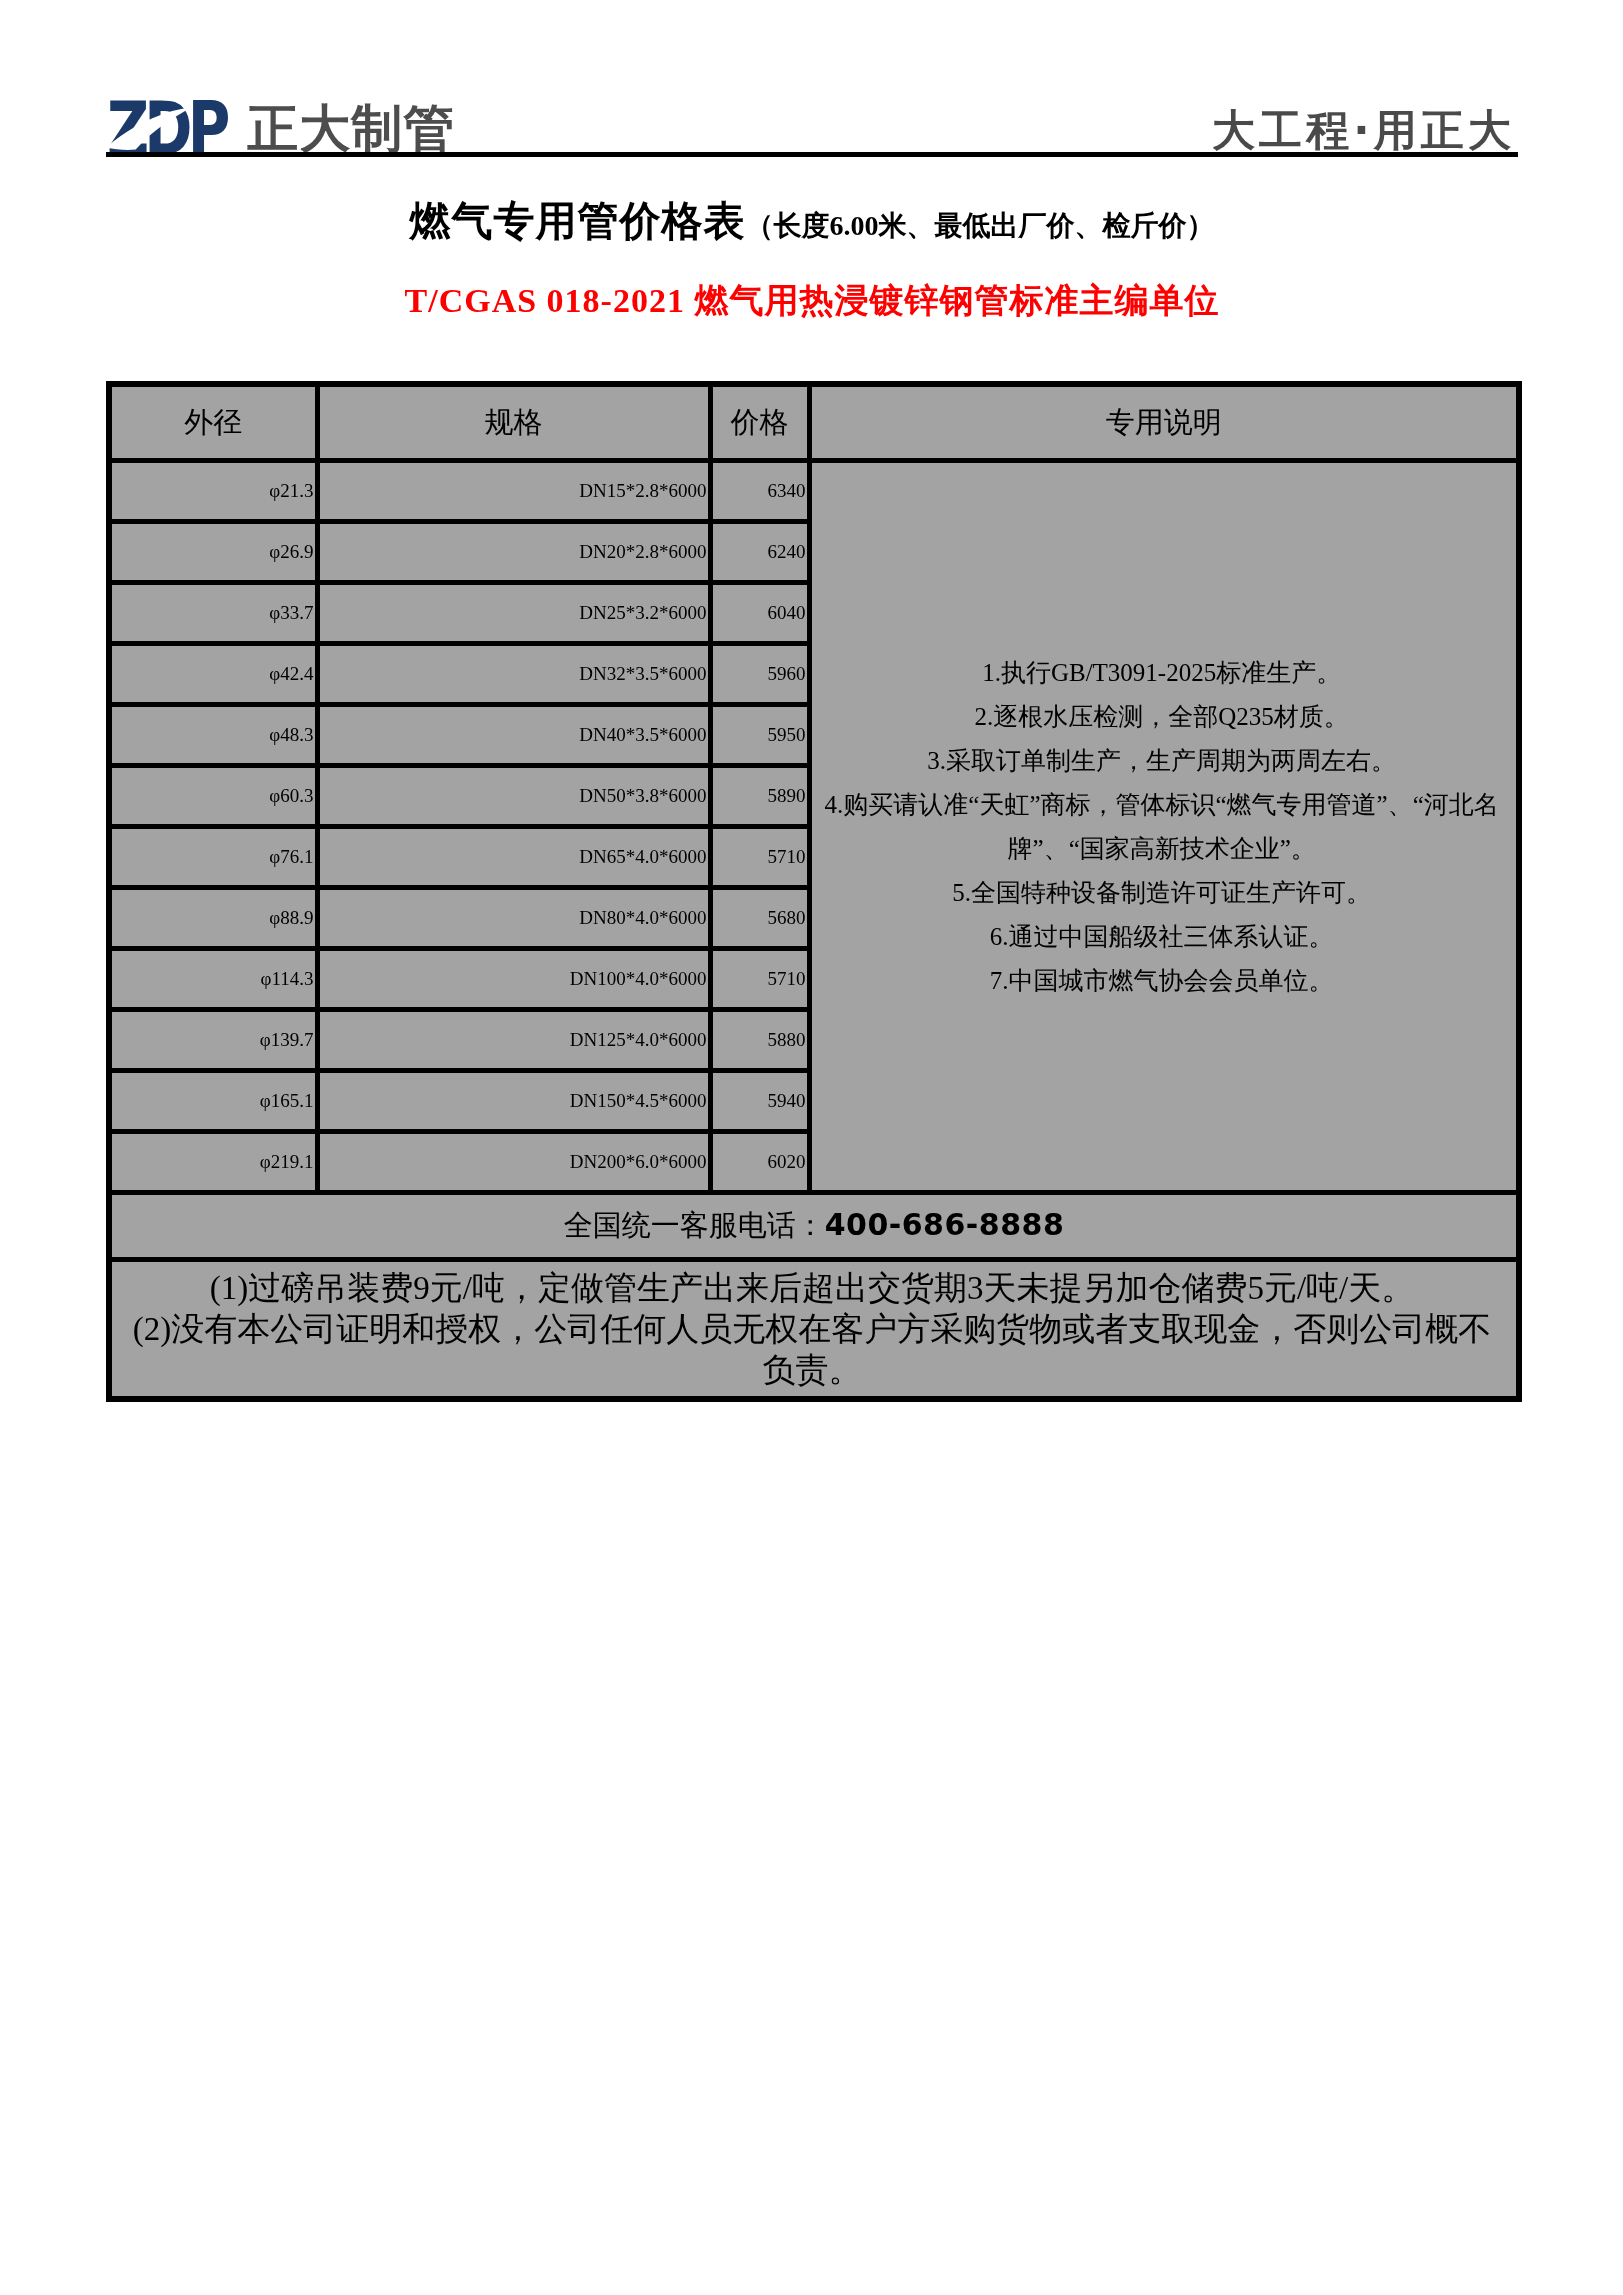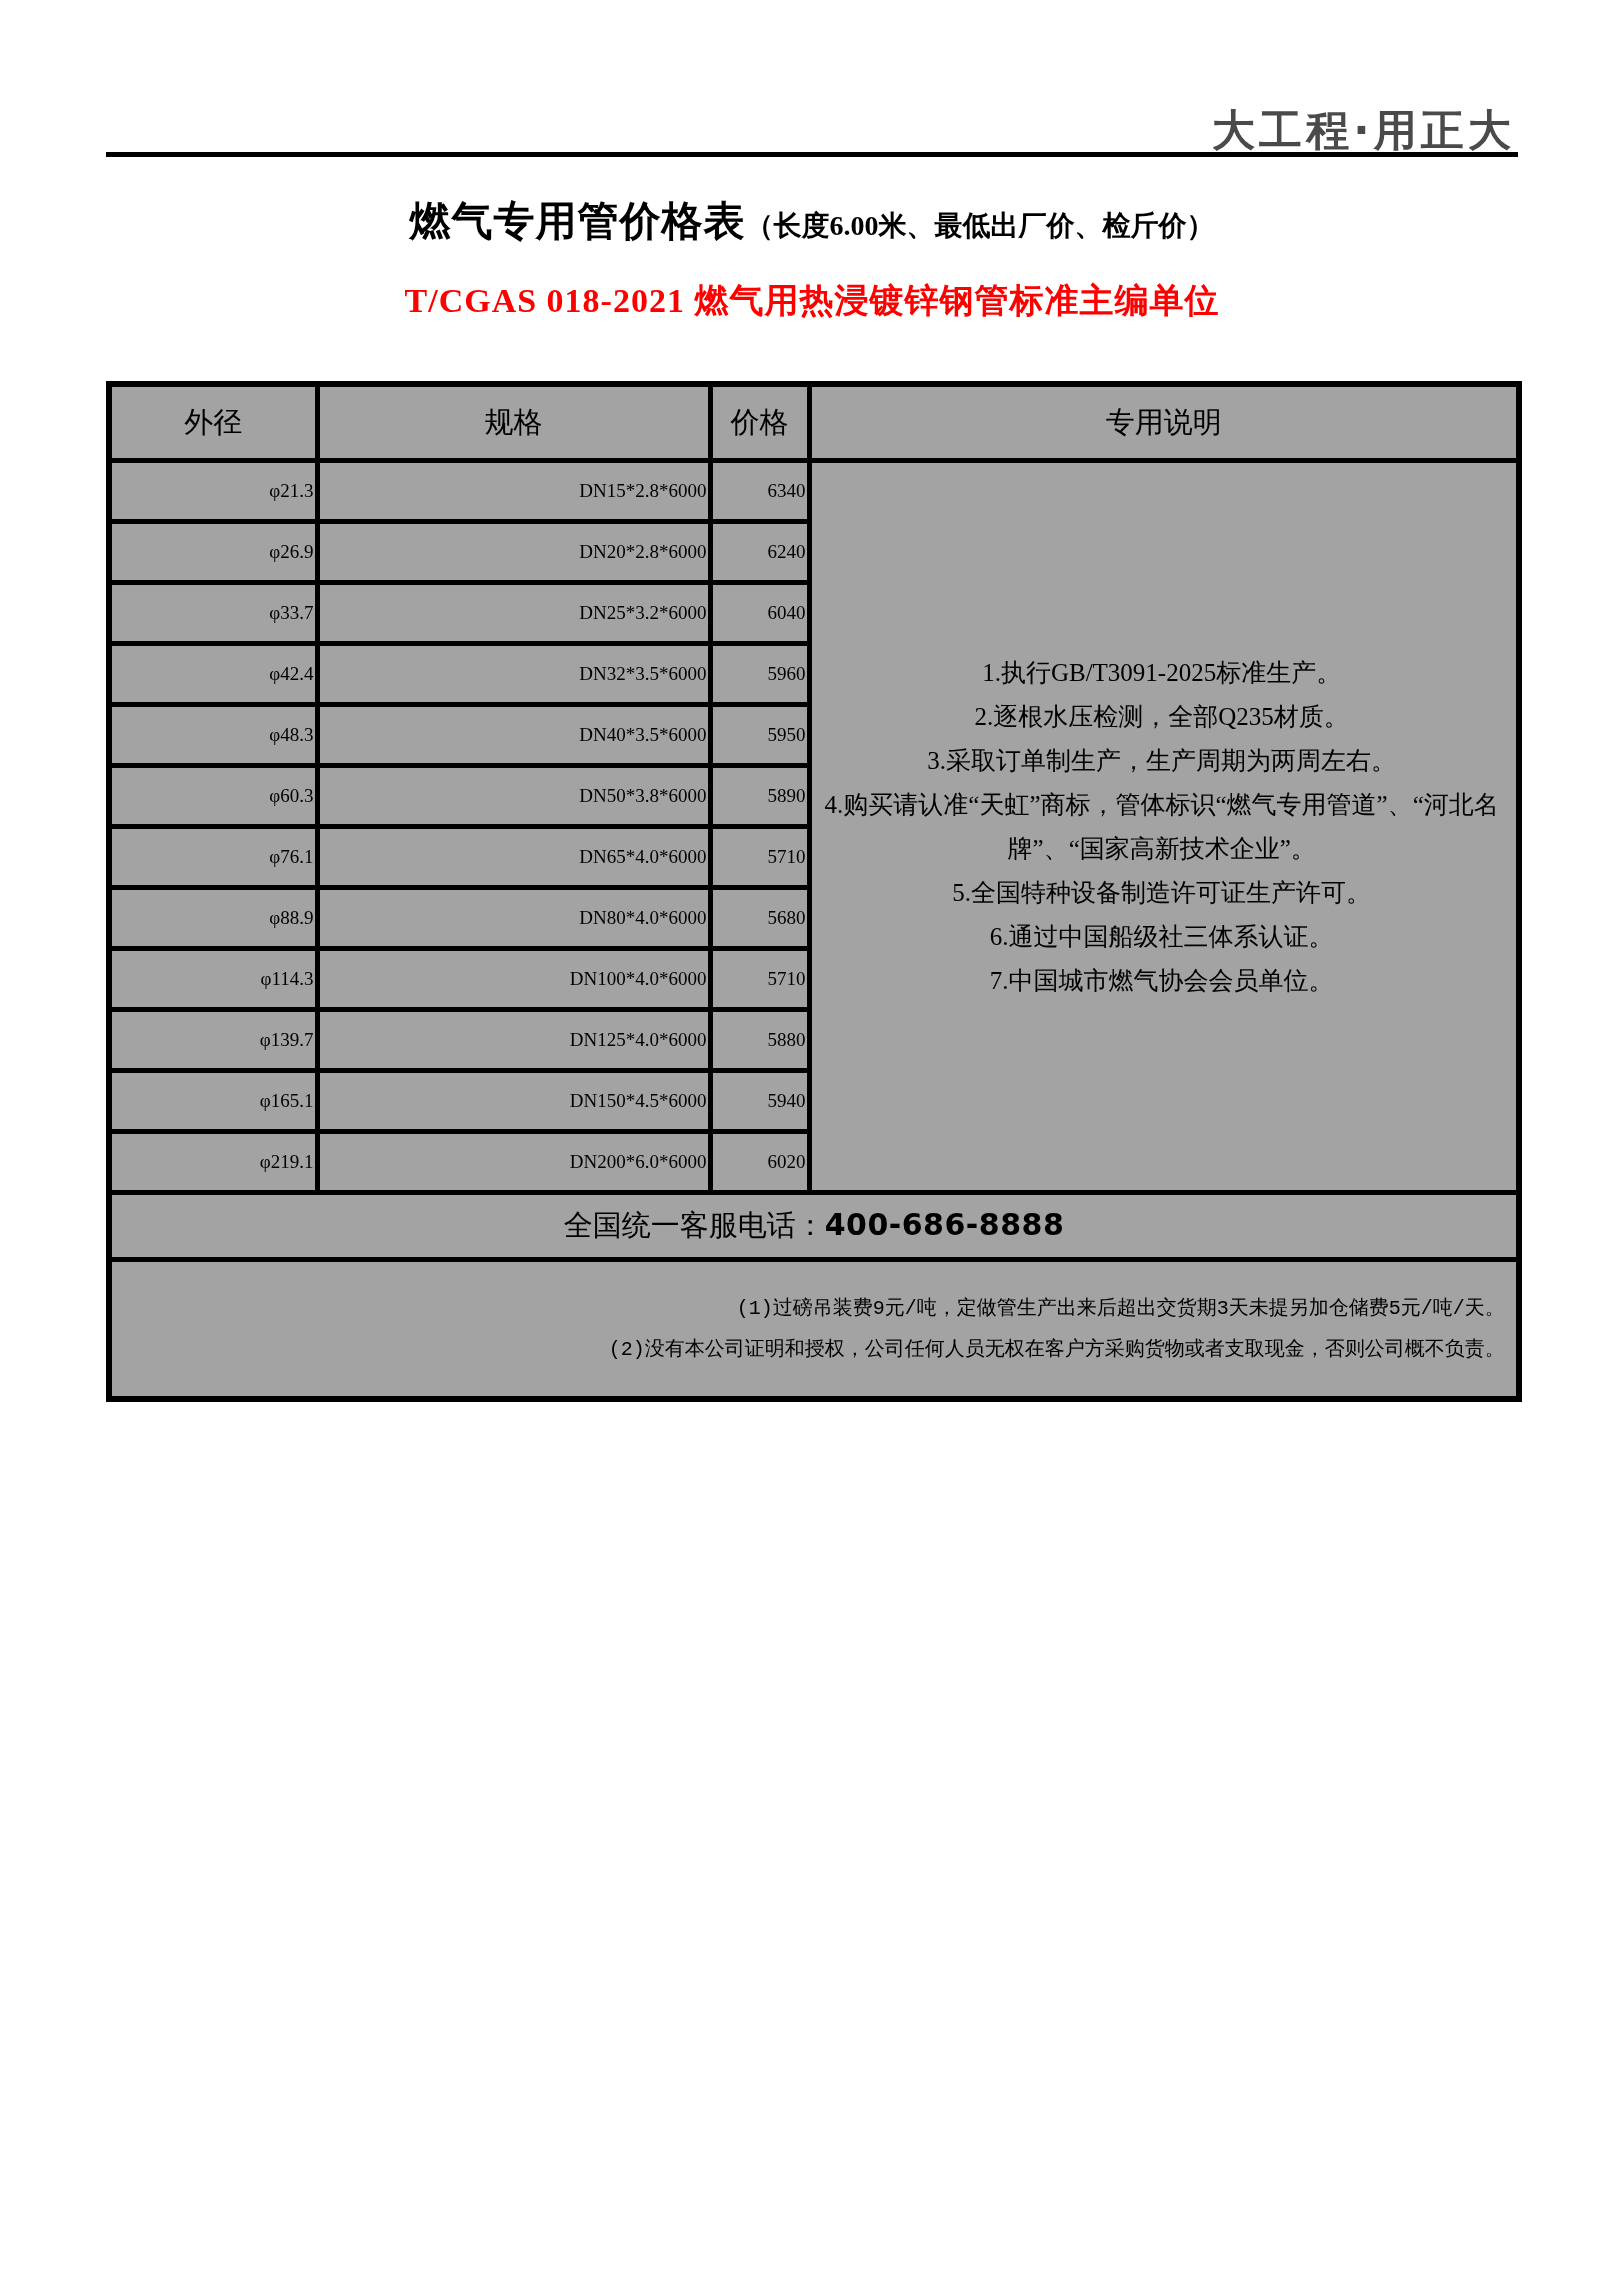--- a/index.html
+++ b/index.html
@@ -46,29 +46,38 @@
     vertical-align:middle;text-align:center;
     font-size:25px;line-height:44px;padding:0 13.3px 0 9.2px;
   }
   .note-line{white-space:normal;}
   tr.phone-row td{height:60px;text-align:center;font-size:29px;white-space:nowrap;}
   .phone-number{
     font-family:"DejaVu Sans","Liberation Sans",sans-serif;font-weight:bold;
     font-size:30px;letter-spacing:0.5px;
   }
   tr.footnotes-row td{
-    height:128px;vertical-align:middle;text-align:right;
-    font-size:20px;line-height:41px;padding:3.1px 11.2px 3.1px 7.2px;font-family:Liberation Mono, monospace;
+    height:128px;vertical-align:middle;text-align:center;
+    font-size:33px;line-height:41px;padding:3.1px 11.2px 3.1px 7.2px;
   }
 </style>
 </head>
 <body>
 
 <div class="page">
 
+  <div class="logo">
+    <svg width="129" height="77" viewBox="0 0 252 150" aria-hidden="true">
+      <g transform="translate(4,0) scale(0.80,1)">
+        <text x="0" y="124" font-family="'DejaVu Sans','Liberation Sans',sans-serif" font-weight="bold" font-size="142" letter-spacing="-12" fill="#1b3a69">ZDP</text>
+      </g>
+      <path d="M2,112 C40,80 78,58 128,42 C150,36 162,34 168,34 C130,56 96,76 60,116 C42,118 20,116 2,112 Z" fill="#ffffff"></path>
+    </svg>
+    <span class="logo-company">正大制管</span>
+  </div>
 
   <div class="slogan">大工程·用正大</div>
   <div class="header-rule"></div>
 
   <div class="title-row">
     <span class="title-main">燃气专用管价格表</span><span class="title-paren">（长度6.00米、最低出厂价、检斤价）</span>
   </div>
   <div class="std-line">T/CGAS 018-2021 燃气用热浸镀锌钢管标准主编单位</div>
 
   <table class="price">

